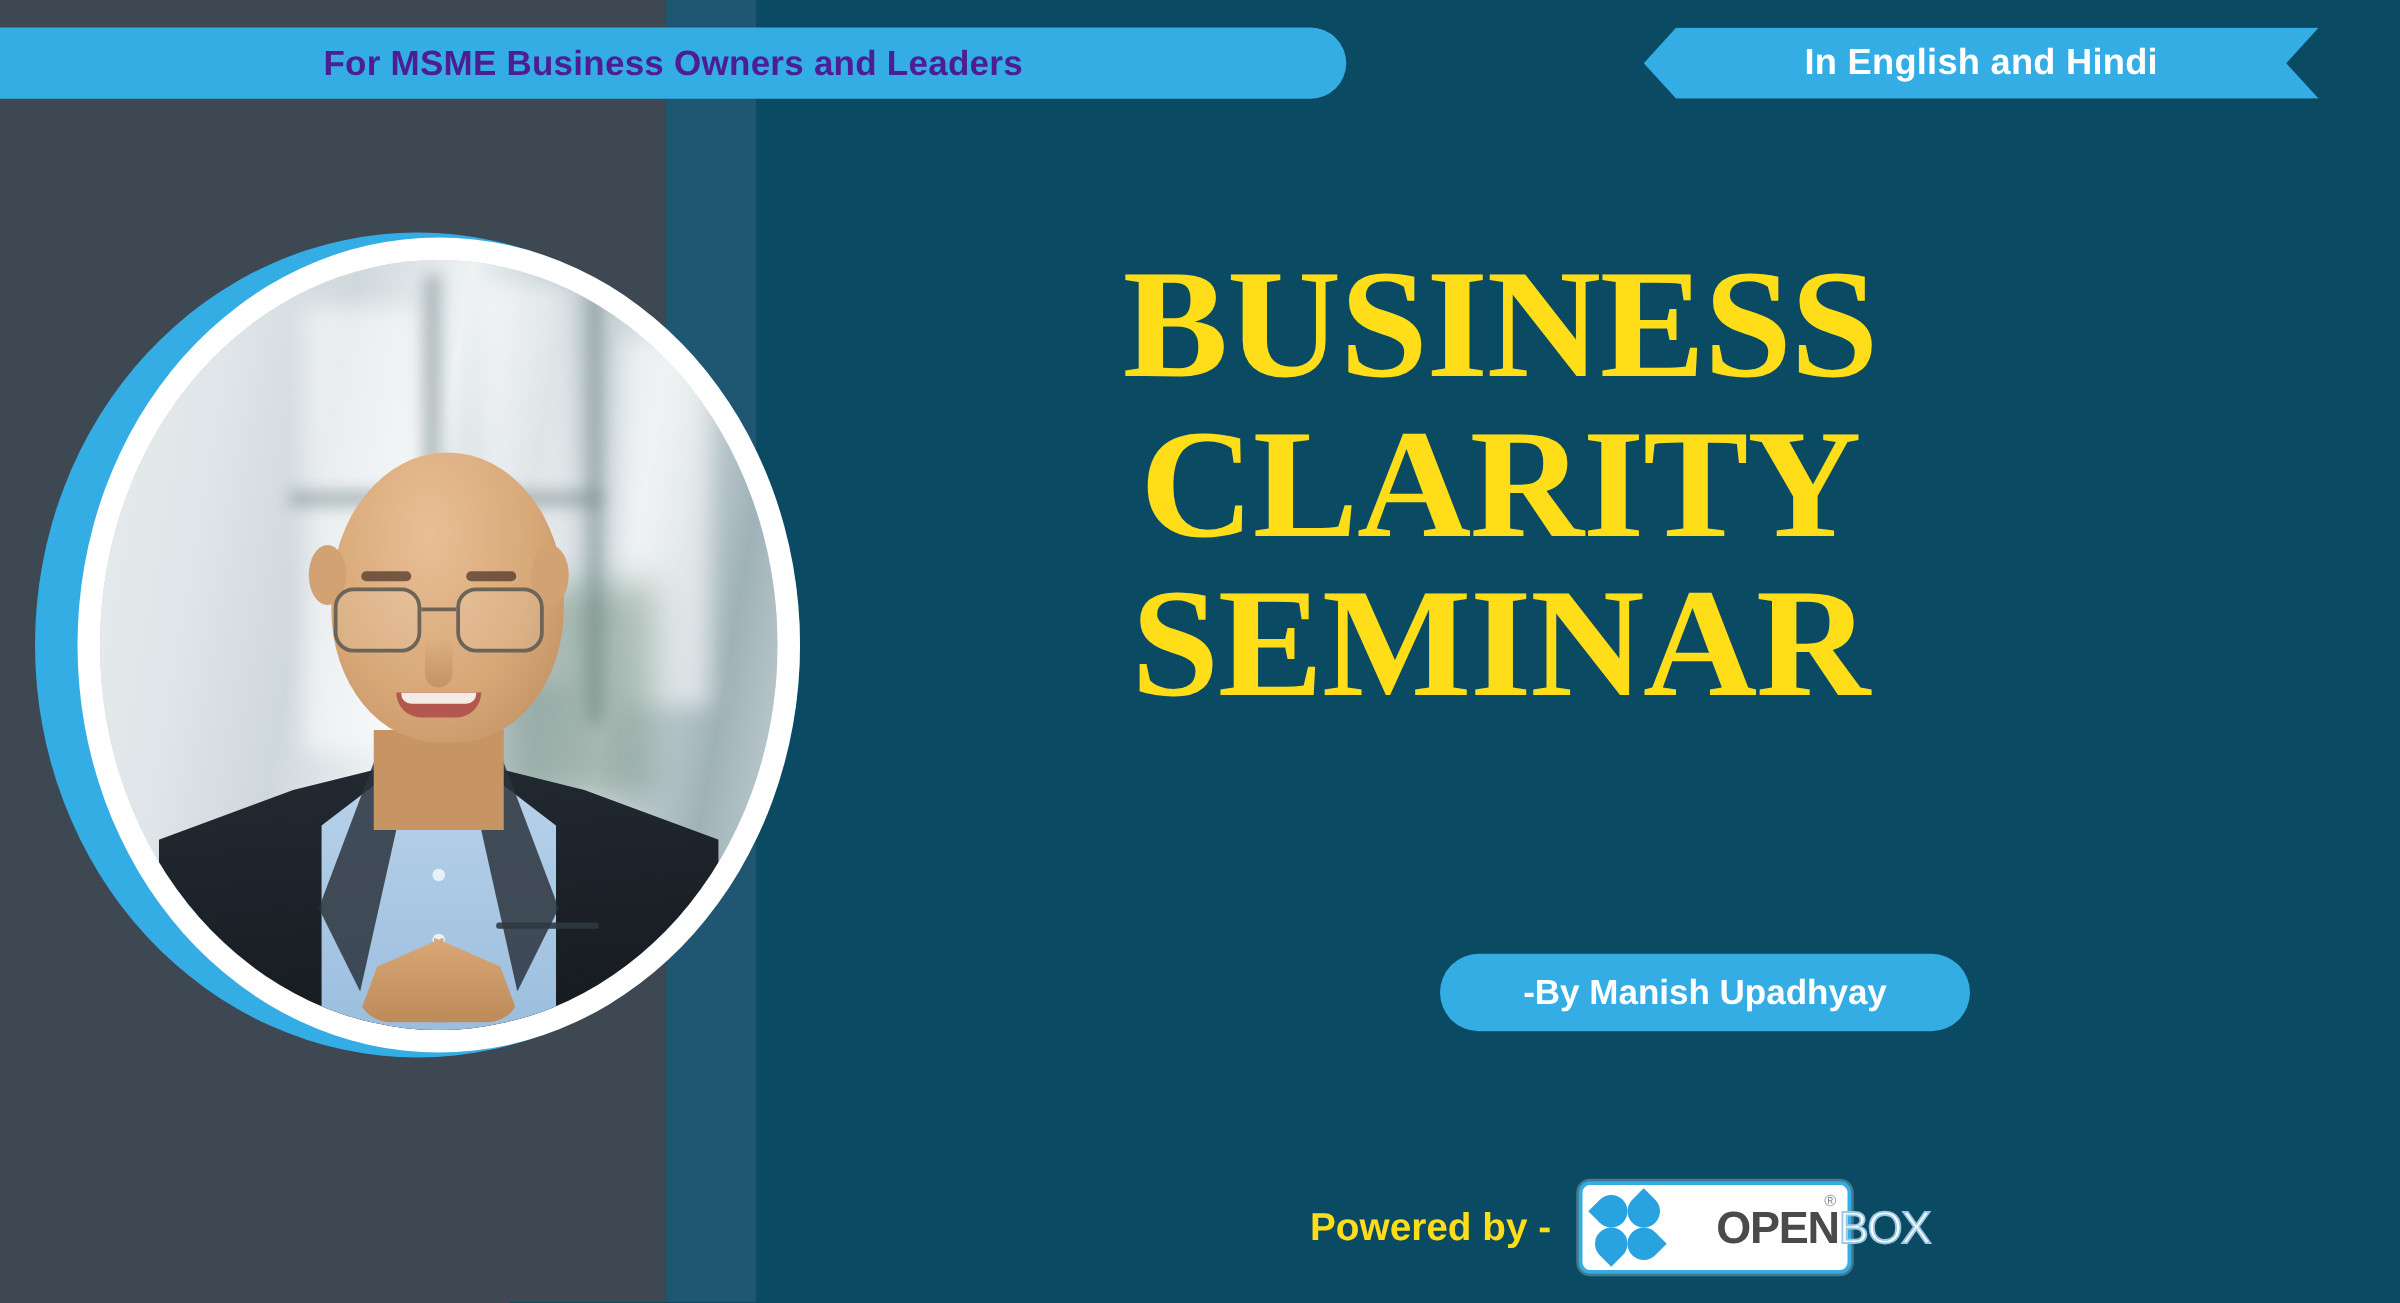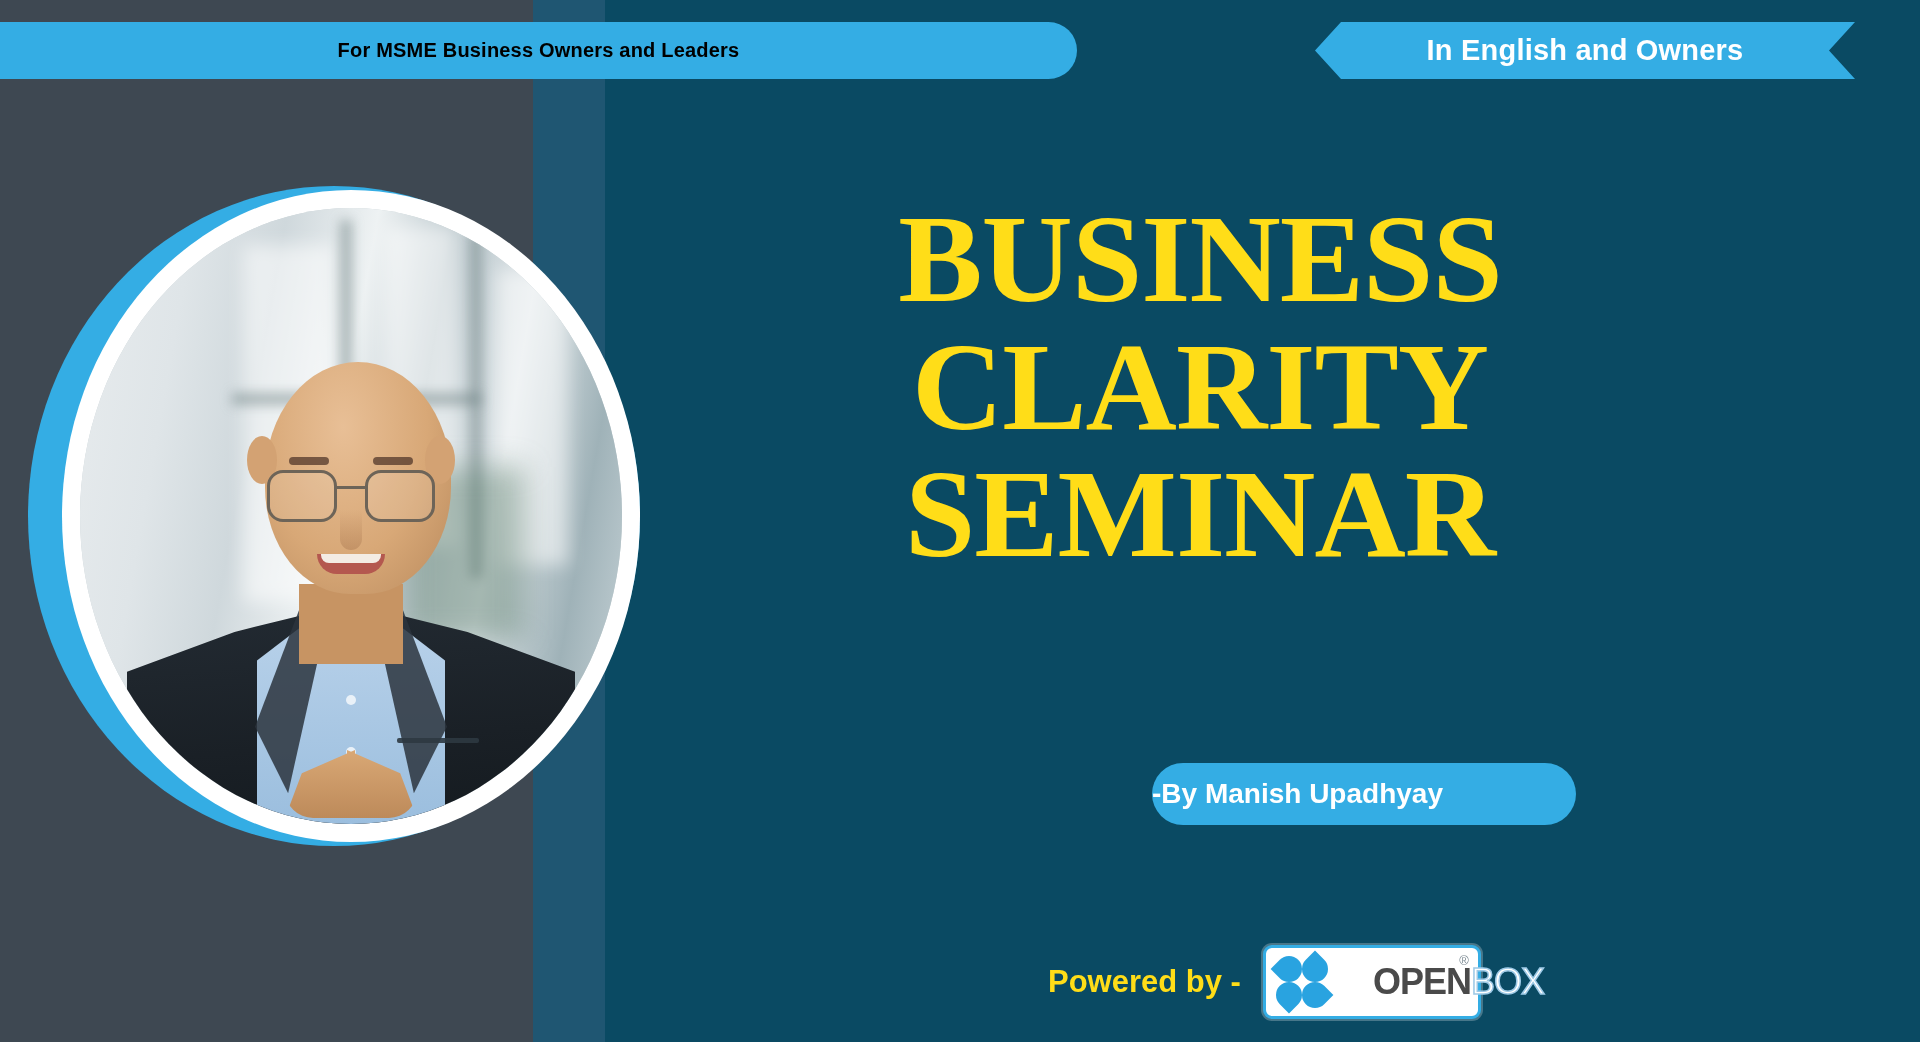--- a/index.html
+++ b/index.html
@@ -20,21 +20,21 @@
   
   .tag-left {
     position:absolute; left:-40px; top:22px;
     width:1117px; height:57px;
     background:#34ade4;
     border-radius:0 30px 30px 0;
     display:flex; align-items:center; justify-content:center;
     padding-left:40px;
   }
   .tag-left .txt {
-    color:#000000; font-size:20px; font-weight:bold;
+    color:#4c1d95; font-size:28px; font-weight:bold;
     letter-spacing:.2px; white-space:nowrap;
   }
 
   .tag-right {
     position:absolute; left:1315px; top:22px;
     width:540px; height:57px;
     background:#34ade4;
     clip-path:polygon(26px 0, 100% 0, calc(100% - 26px) 50%, 100% 100%, 26px 100%, 0 50%);
     display:flex; align-items:center; justify-content:center;
   }
@@ -200,21 +200,21 @@
     letter-spacing:-1px;
     transform:scaleX(1.02);
     white-space:nowrap;
   }
 
   .byline {
     position:absolute; left:1152px; top:763px;
     width:424px; height:62px;
     background:#34ade4;
     border-radius:31px;
-    display:flex; align-items:center; 
+    display:flex; align-items:center; justify-content:center;
   }
   .byline .txt {
     color:#ffffff; font-size:28px; font-weight:bold; white-space:nowrap;
   }
 
   .powered {
     position:absolute; left:1048px; top:945px;
     display:flex; align-items:center; gap:22px;
   }
   .powered .lbl {
@@ -261,21 +261,21 @@
 
   <div class="bg-base"></div>
   <div class="bg-left-gray"></div>
   <div class="bg-mid-teal"></div>
 
   <div class="tag-left">
     <span class="txt">For MSME Business Owners and Leaders</span>
   </div>
 
   <div class="tag-right">
-    <span class="txt">In English and Owners</span>
+    <span class="txt">In English and Hindi</span>
   </div>
 
   <div class="portrait-wrap">
     <div class="ring-blue"></div>
     <div class="ring-white"></div>
     <div class="photo">
       <div class="ph-bg"></div>
       <div class="ph-win a"></div>
       <div class="ph-win b"></div>
       <div class="ph-win c"></div>

